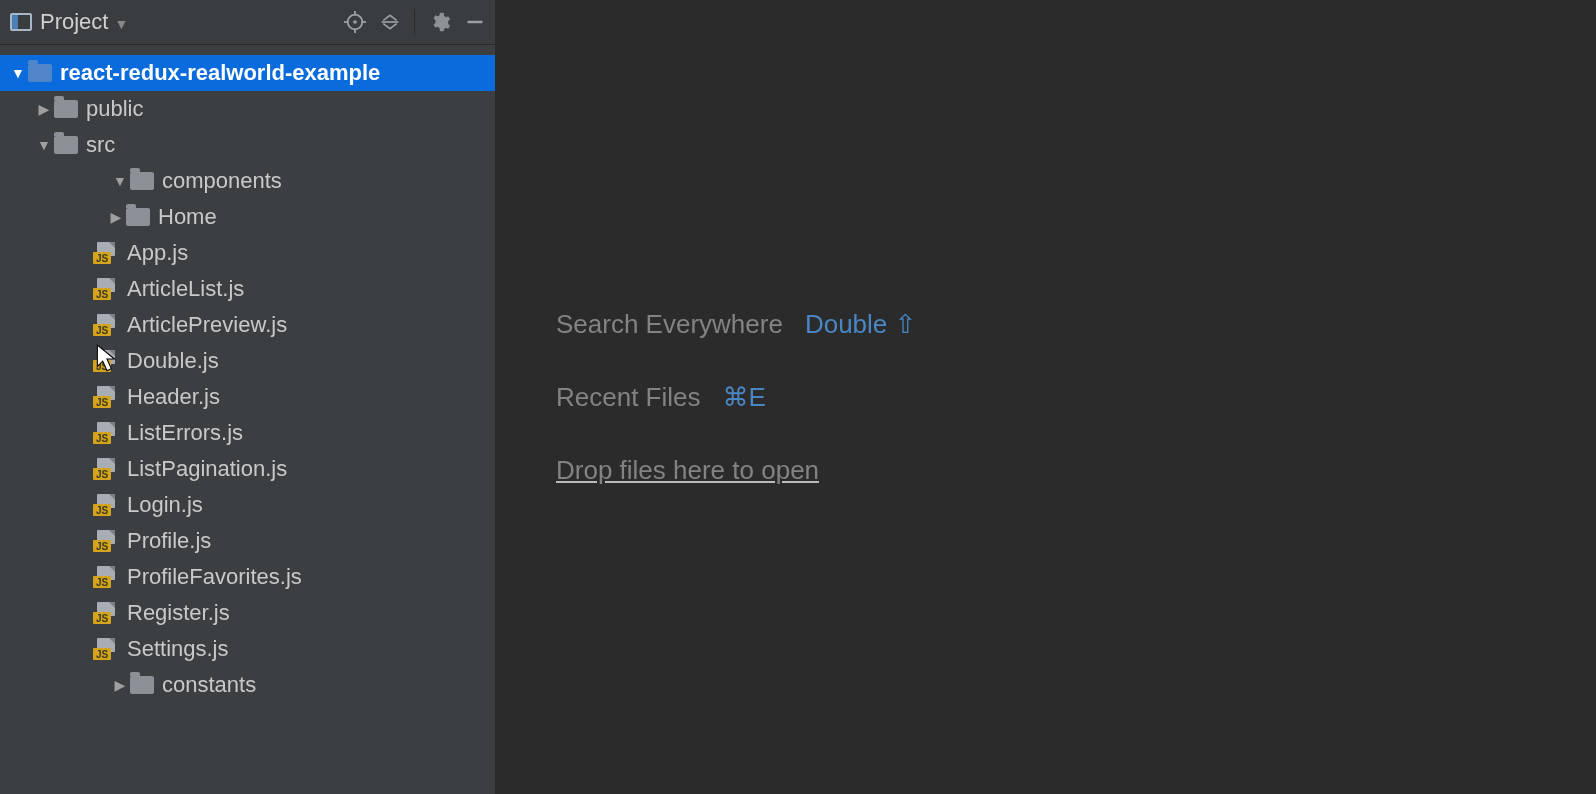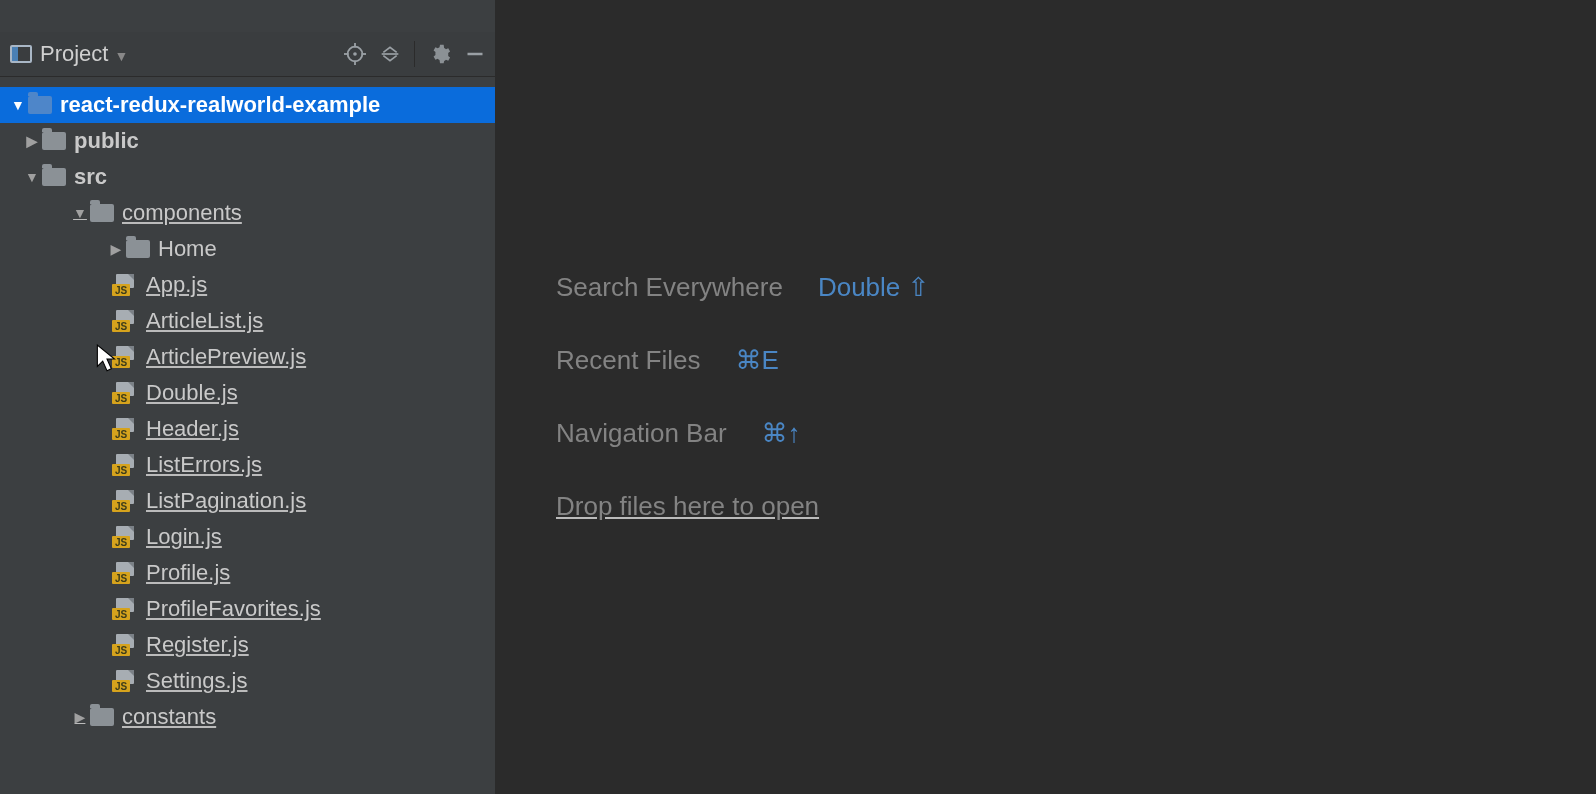--- a/index.html
+++ b/index.html
@@ -24,21 +24,20 @@
   flex-direction: column;
 }
 .sidebar-header {
   height: 45px;
   background: #3a3d3f;
   border-bottom: 1px solid #2b2b2b;
   display: flex;
   align-items: center;
   padding: 0 10px;
   justify-content: space-between;
-  margin-top: 32px;
 }
 .header-left {
   display: flex;
   align-items: center;
   gap: 8px;
 }
 .header-right {
   display: flex;
   align-items: center;
   gap: 14px;
@@ -143,40 +142,40 @@
   display: flex;
   align-items: center;
   justify-content: flex-start;
 }
 .empty-state {
   margin-left: 60px;
 }
 .hint-row {
   display: flex;
   align-items: center;
-  gap: 35px;
+  gap: 22px;
   margin-bottom: 42px;
   font-size: 26px;
 }
 .hint-label { color: #838383; }
 .hint-short { color: #4a86c4; display:flex; align-items:center; gap:4px; }
 .hint-row.last { margin-bottom: 0; text-decoration: underline; }
 
 .cursor {
   position: absolute;
   left: 96px;
   top: 344px;
   pointer-events: none;
 }
 
 .depth-0 { padding-left: 8px; }
-.depth-1 { padding-left: 22px; font-weight: bold; }
-.depth-2 { padding-left: 70px; text-decoration: underline; }
+.depth-1 { padding-left: 34px; }
+.depth-2 { padding-left: 110px; }
 .depth-3 { padding-left: 106px; }
-.depth-3f { padding-left: 92px; text-decoration: underline; }
+.depth-3f { padding-left: 73px; }
 </style>
 </head>
 <body>
 
 <div class="main">
   <div class="sidebar">
     <div class="sidebar-header">
       <div class="header-left">
         <span class="window-icon"></span>
         <span class="project-label">
@@ -408,24 +407,20 @@
   <div class="editor">
     <div class="empty-state" id="hints">
         <div class="hint-row">
           <span class="hint-label">Search Everywhere</span>
           <span class="hint-short">Double ⇧</span>
         </div>
         <div class="hint-row">
           <span class="hint-label">Recent Files</span>
           <span class="hint-short">⌘E</span>
         </div>
-        <div class="hint-row">
-          <span class="hint-label">Navigation Bar</span>
-          <span class="hint-short">⌘↑</span>
-        </div>
         <div class="hint-row last">
           <span class="hint-label">Drop files here to open</span>
         </div>
       </div>
   </div>
 </div>
 
 <svg class="cursor" width="22" height="30" viewBox="0 0 20 28">
   <path d="M1 1 L1 21 L6 16 L10 25 L14 23 L10 14 L17 14 Z" fill="#ffffff" stroke="#000" stroke-width="1"></path>
 </svg>

